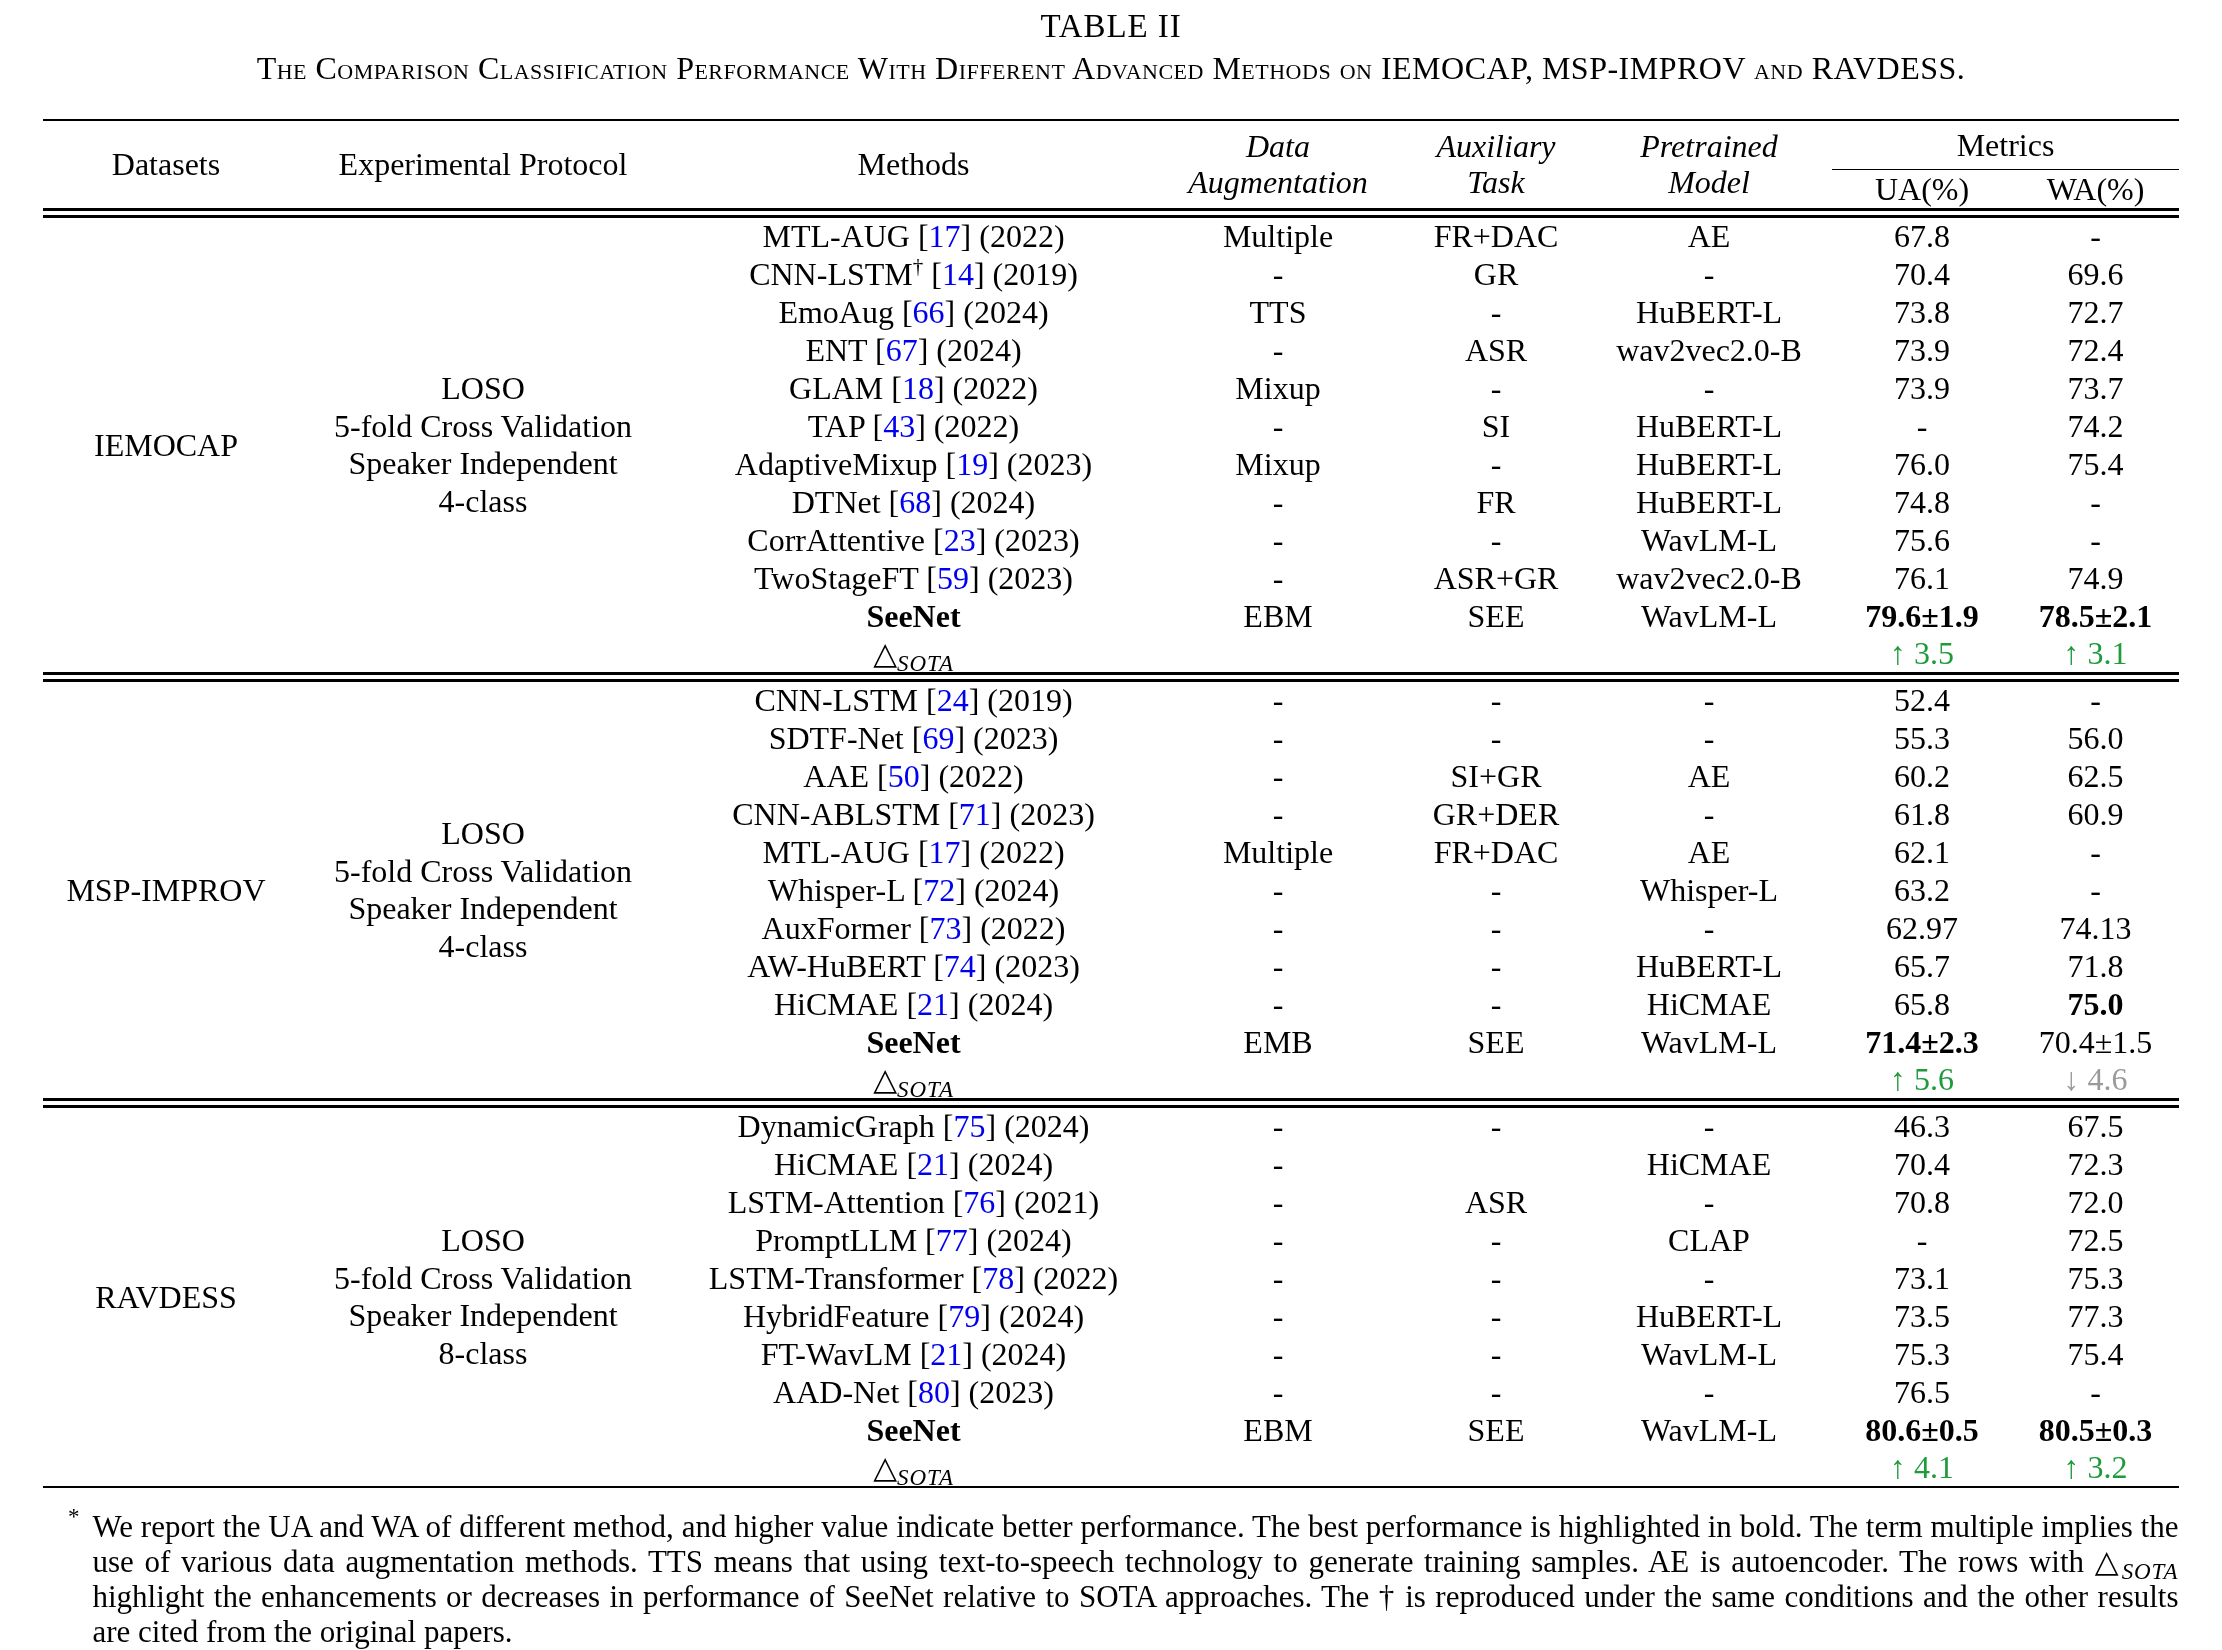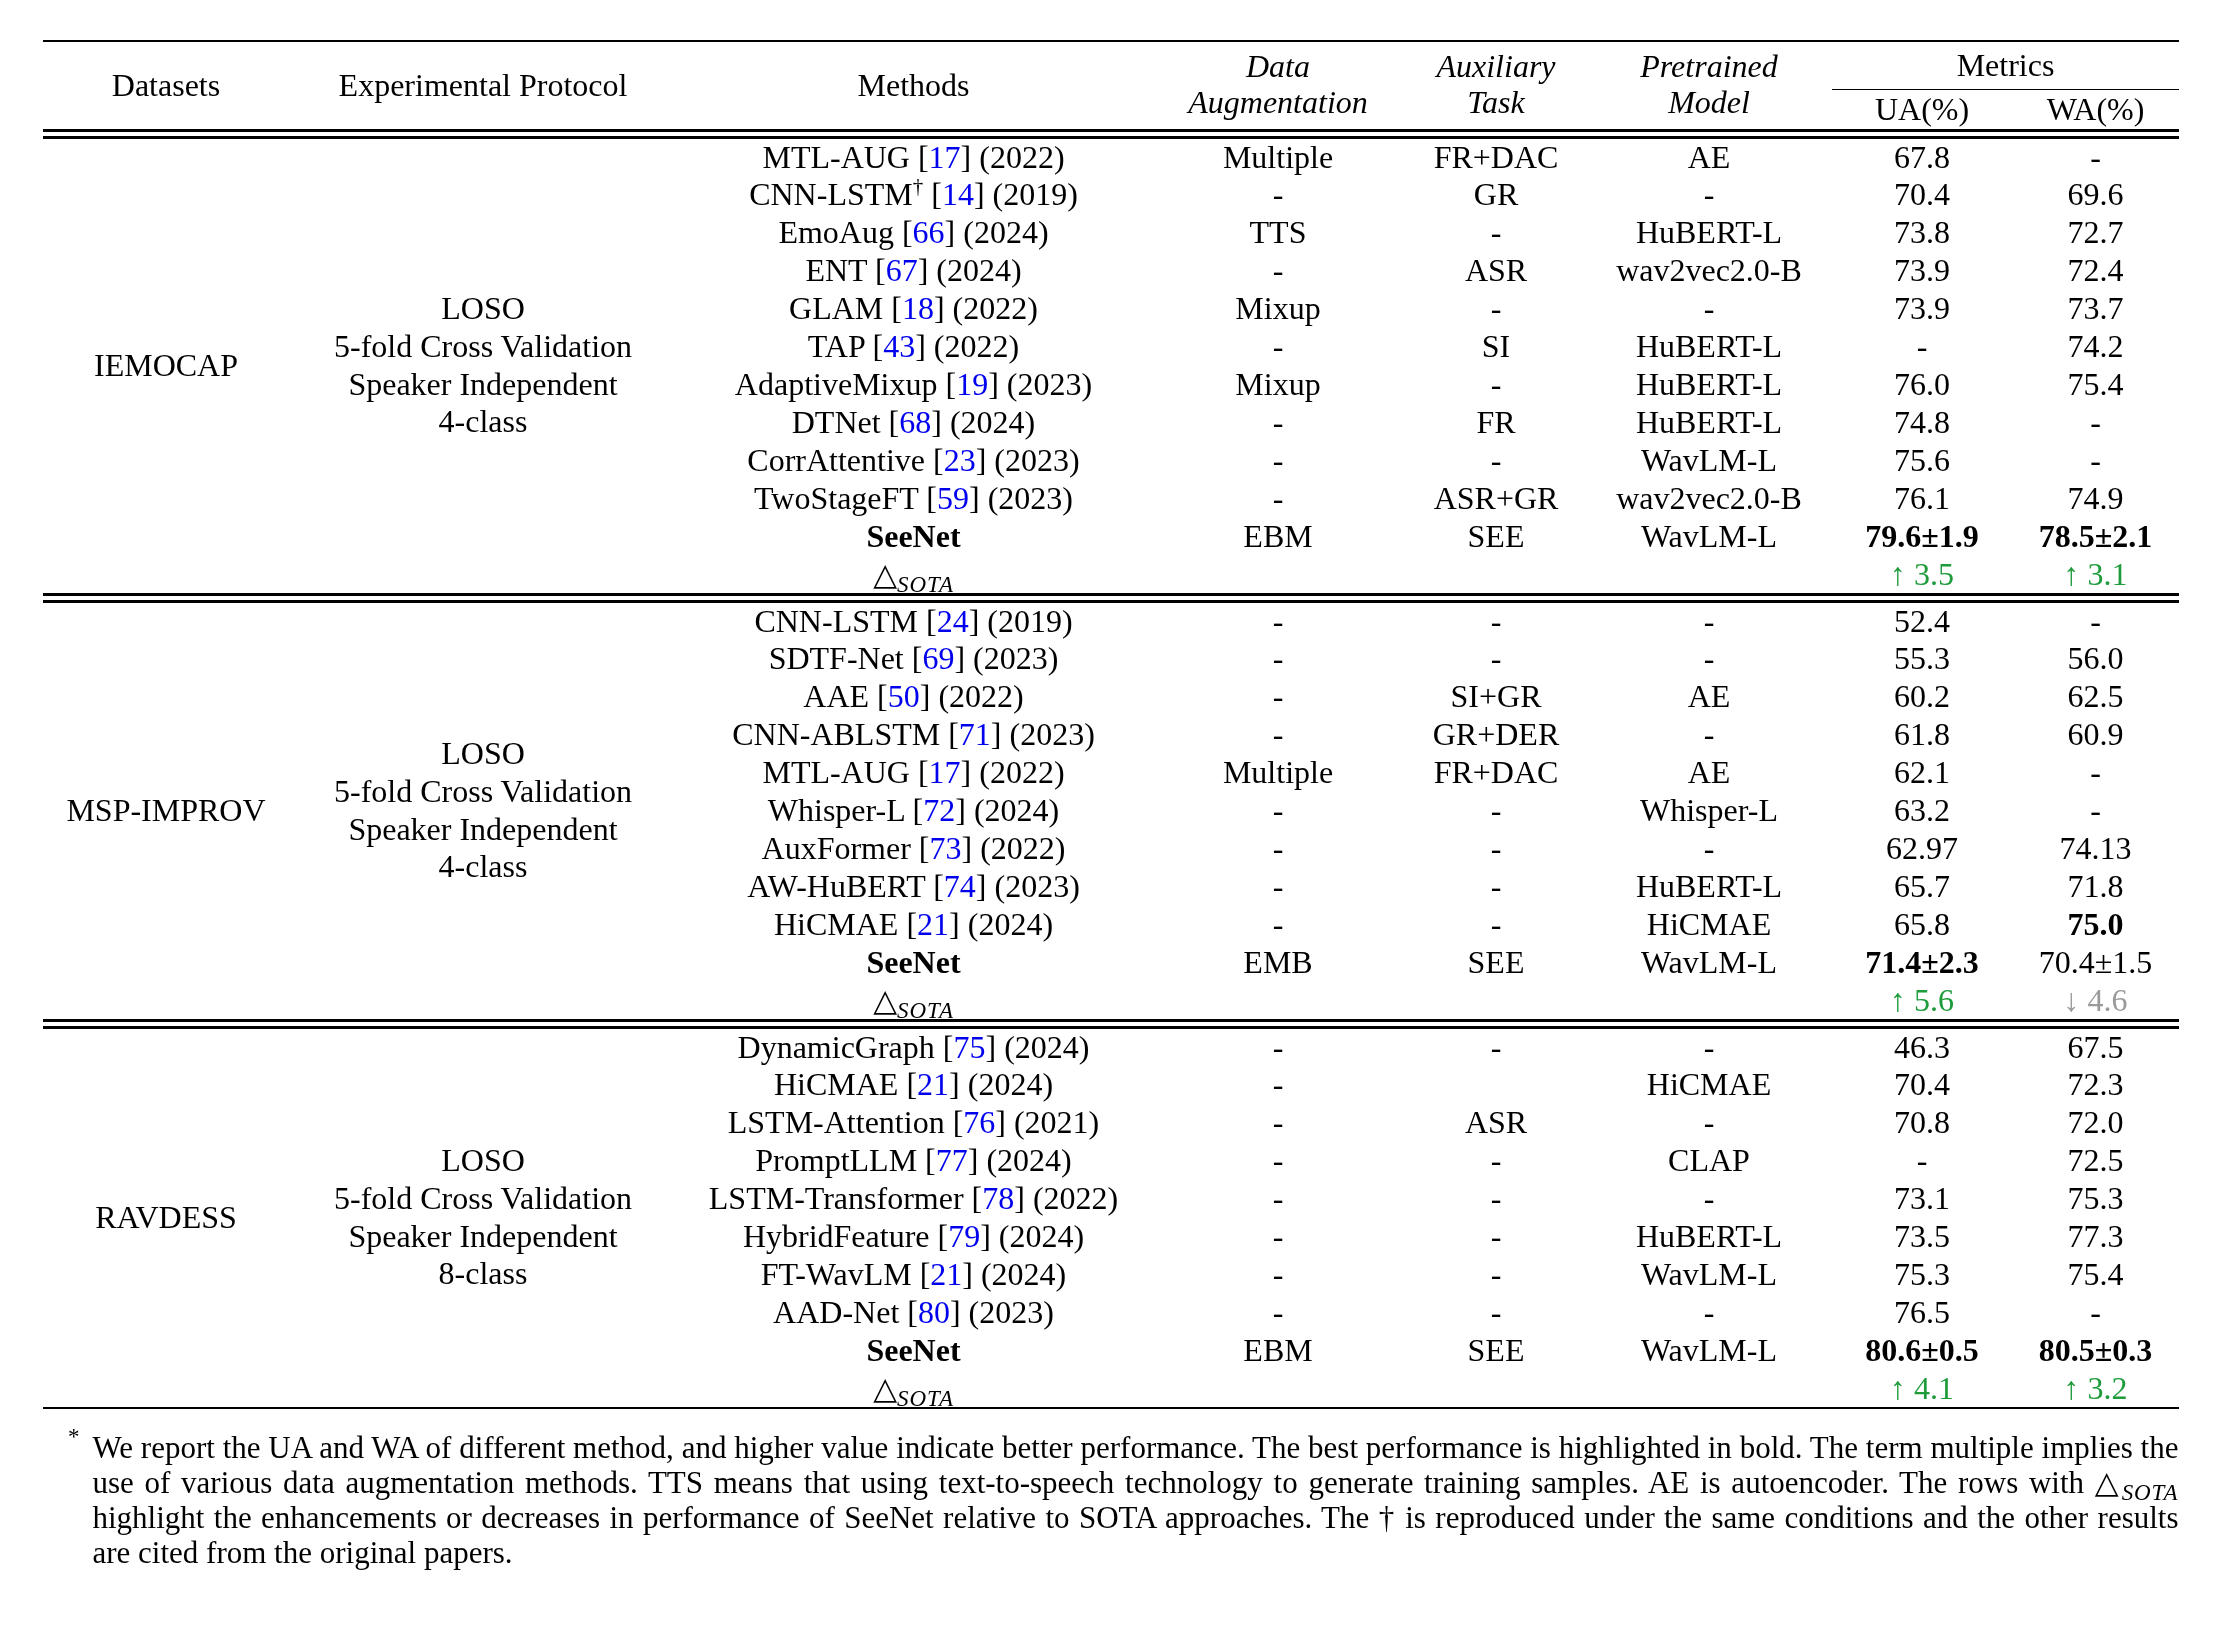--- a/index.html
+++ b/index.html
@@ -41,20 +41,22 @@
     width:2135px;margin:21px auto 0 auto;
     font-size:31px;line-height:1.13;text-align:justify;
     position:relative;padding-left:49px;box-sizing:border-box;
   }
   .fmark{position:absolute;left:24.6px;top:-5.7px;font-size:23px;}
 </style>
 </head>
 <body style="--ref: #0000EE; --green: #1E9B3B; --gray: #9A9A9A;">
 
 <div class="titleblock">
+  <div class="ttitle">TABLE II</div>
+  <div class="tcaption">The Comparison Classification Performance With Different Advanced Methods on IEMOCAP, MSP-IMPROV and RAVDESS.</div>
 </div>
 
 <table>
   <colgroup>
     <col style="width:246px">
       <col style="width:388px">
       <col style="width:473px">
     <col style="width:256px">
       <col style="width:180px">
       <col style="width:246px">

